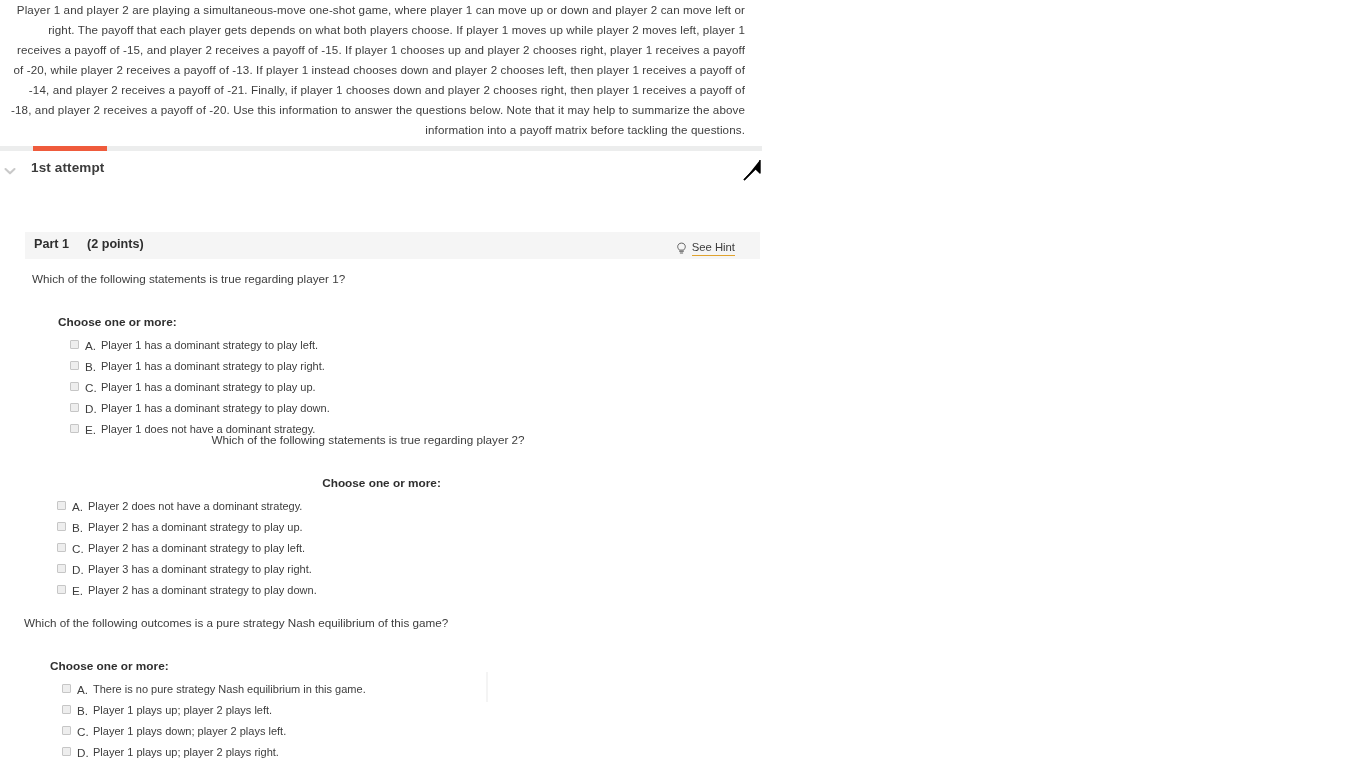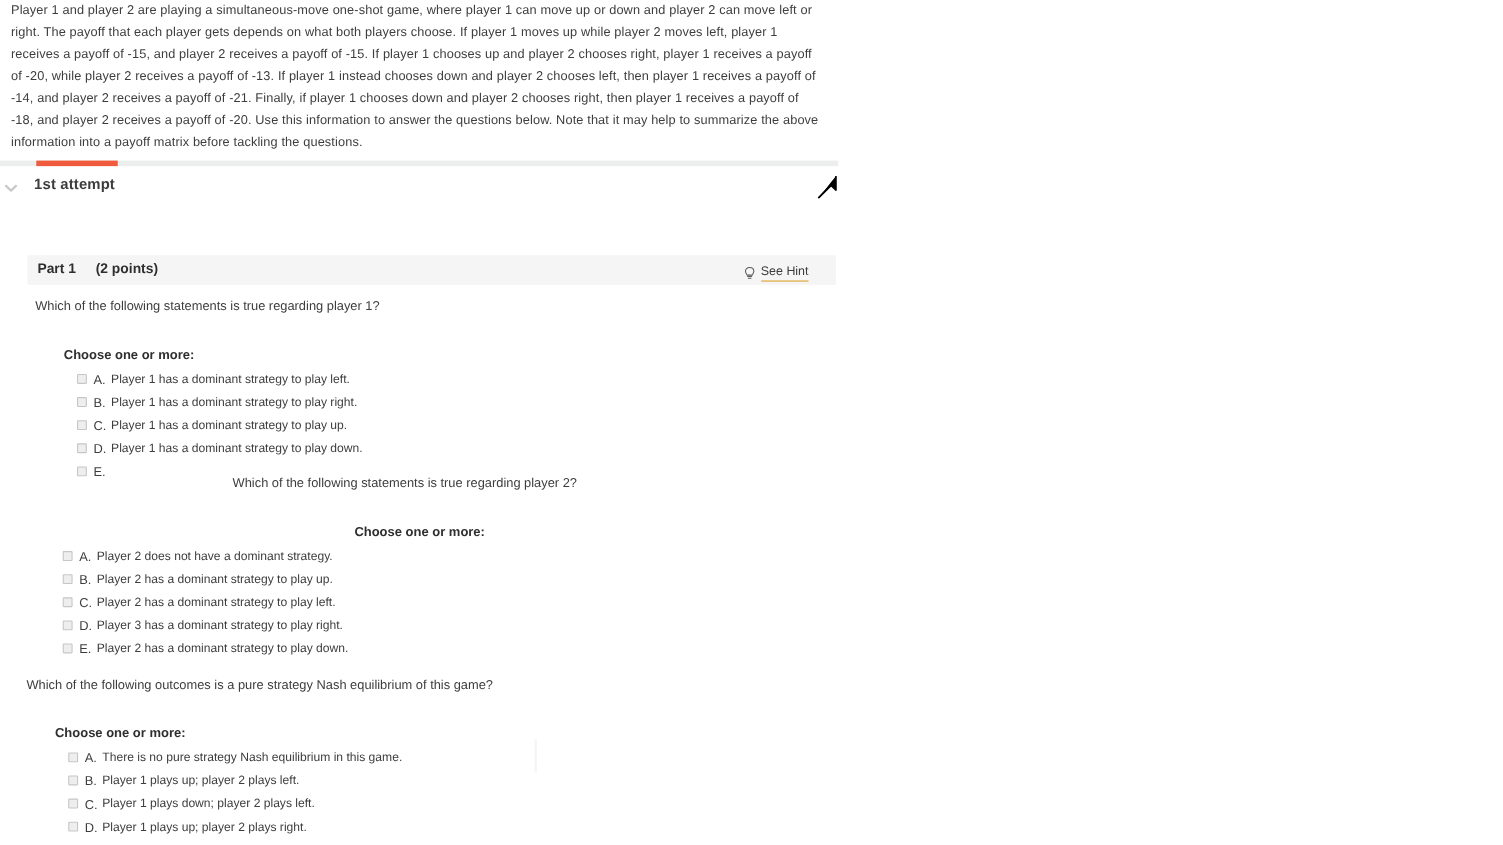--- a/index.html
+++ b/index.html
@@ -27,21 +27,21 @@
 
   
   .intro {
     position: absolute;
     left: 10px;
     top: 0px;
     width: 735px;
     font-size: 11.6px;
     line-height: 20px;
     color: #3d3d3d;
-    text-align: left;
+    text-align: right;
     letter-spacing: 0.01em;
   }
 
   
   .attempt-track {
     position: absolute;
     left: 0px;
     top: 146px;
     width: 762px;
     height: 5px;
@@ -270,20 +270,21 @@
         <span class="otext">Player 1 has a dominant strategy to play up.</span>
       </li>
       <li>
         <span class="cbox"></span>
         <span class="oletter">D.</span>
         <span class="otext">Player 1 has a dominant strategy to play down.</span>
       </li>
       <li>
         <span class="cbox"></span>
         <span class="oletter">E.</span>
+        <span class="otext">Player 1 does not have a dominant strategy.</span>
       </li>
     </ul>
   </div>
 
   <div class="qblock" id="q2">
     <div class="qprompt">Which of the following statements is true regarding player 2?</div>
     <div class="choose">Choose one or more:</div>
     <ul class="opts">
       <li>
         <span class="cbox"></span>

